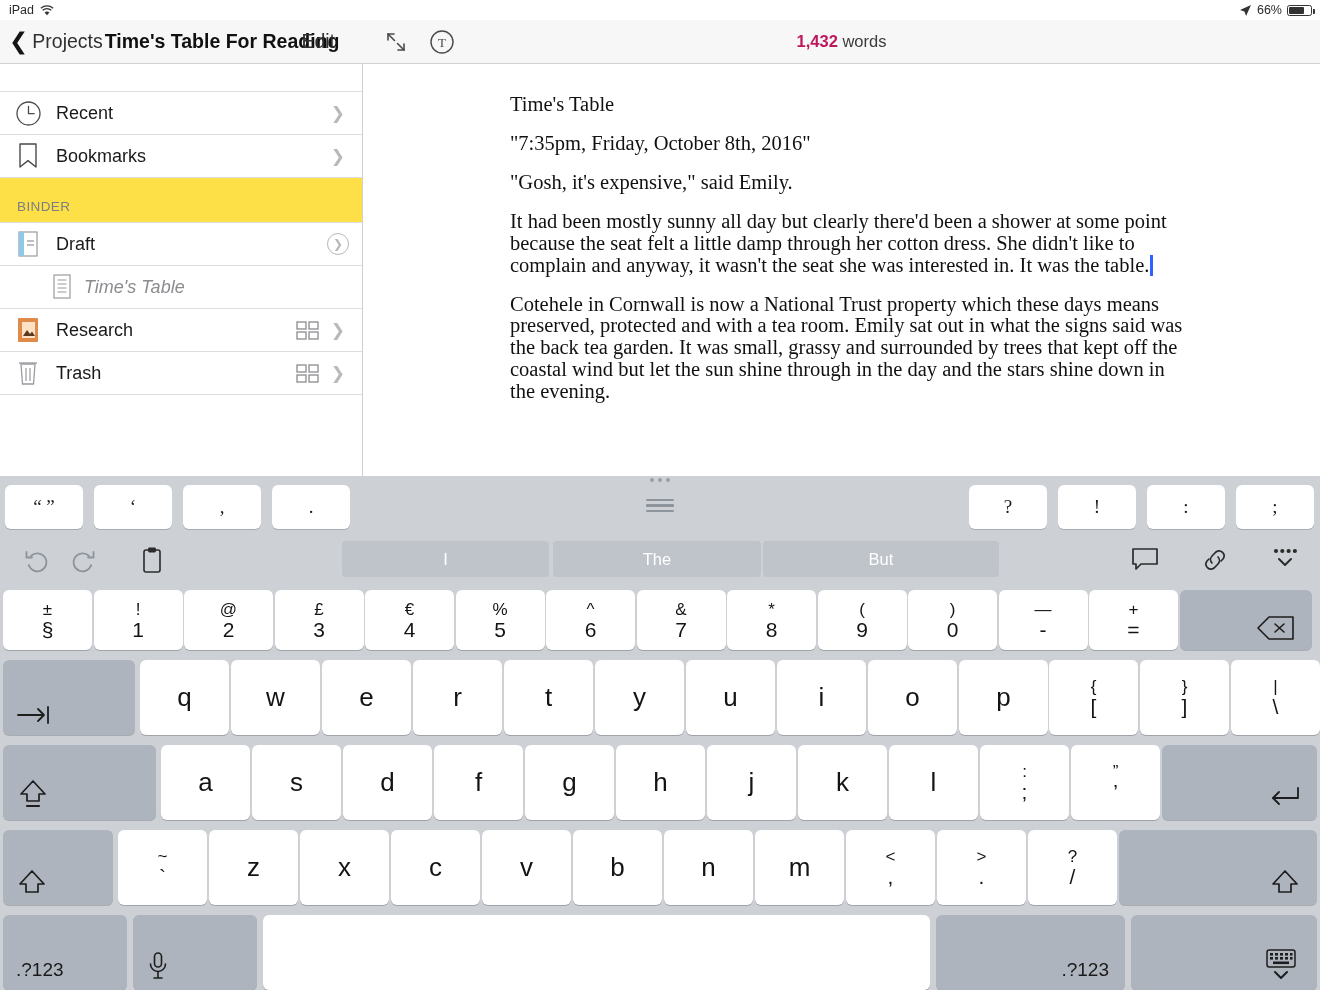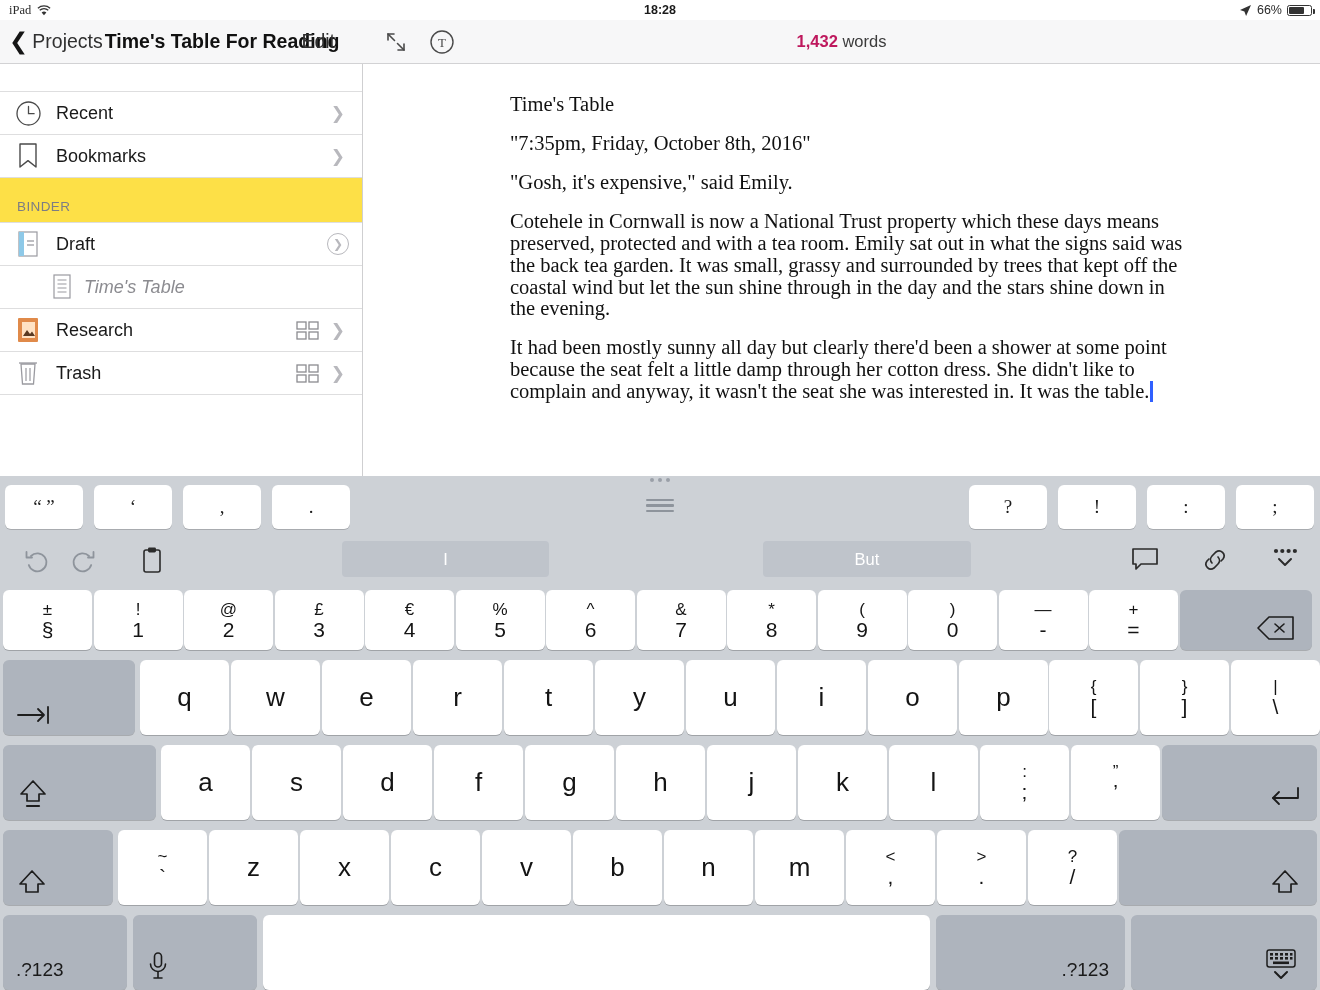--- a/index.html
+++ b/index.html
@@ -11,21 +11,21 @@
   }
 
   
   .status-bar {
     position: absolute; top: 0; left: 0;
     width: 1320px; height: 20px;
     display: flex; align-items: center;
     font-size: 12.5px; color: #2b2b2b;
     background: #fff;
   }
-  .status-left { display: flex; align-items: center; gap: 6px; padding-left: 9px; font-family: Liberation Serif, serif; }
+  .status-left { display: flex; align-items: center; gap: 6px; padding-left: 9px; }
   .status-center {
     position: absolute; left: 0; width: 1320px; text-align: center;
     font-size: 12.5px; font-weight: bold; color: #1a1a1a;
   }
   .status-right {
     position: absolute; right: 8px; display: flex; align-items: center; gap: 5px;
   }
   .wifi-glyph { display: inline-block; }
   .batt {
     width: 25px; height: 11px; border: 1px solid #333; border-radius: 2.5px;
@@ -175,21 +175,20 @@
   <div class="status-left">
     <span>iPad</span>
     <span class="wifi-glyph">
       <svg width="14" height="11" viewBox="0 0 14 11">
           <path d="M7 10.2 4.6 7.4a3.8 3.8 0 0 1 4.8 0L7 10.2z" fill="#333"></path>
           <path d="M2.7 5.3a6.6 6.6 0 0 1 8.6 0" stroke="#333" stroke-width="1.3" fill="none"></path>
           <path d="M.9 3.2a9.2 9.2 0 0 1 12.2 0" stroke="#333" stroke-width="1.3" fill="none"></path>
         </svg>
     </span>
   </div>
-  <div class="status-center">18:28</div>
   <div class="status-right">
     <span>
       <svg width="13" height="13" viewBox="0 0 13 13">
           <path d="M12 1 1 6.1l4.4 1.5L7.1 12 12 1z" fill="#333"></path>
         </svg>
     </span>
     <span>66%</span>
     <span class="batt">
         <i class="batt-fill" id="batt-fill" style="width: 15.18px;"></i>
       </span>
@@ -312,22 +311,22 @@
   </div>
 
   <div class="sb-blank"></div>
 </div>
 
 <div class="editor">
   <div class="doc-body" id="doc-body">
       <p>Time's Table</p>
       <p>"7:35pm, Friday, October 8th, 2016"</p>
       <p>"Gosh, it's expensive," said Emily.</p>
+      <p>It had been mostly sunny all day but clearly there'd been a shower at some point because the seat felt a little damp through her cotton dress. She didn't like to complain and anyway, it wasn't the seat she was interested in. It was the table.<span class="caret"></span></p>
       <p>Cotehele in Cornwall is now a National Trust property which these days means preserved, protected and with a tea room. Emily sat out in what the signs said was the back tea garden. It was small, grassy and surrounded by trees that kept off the coastal wind but let the sun shine through in the day and the stars shine down in the evening.</p>
-      <p>It had been mostly sunny all day but clearly there'd been a shower at some point because the seat felt a little damp through her cotton dress. She didn't like to complain and anyway, it wasn't the seat she was interested in. It was the table.<span class="caret"></span></p>
     </div>
 </div>
 
 <div class="keyboard">
 
   <div class="shortcut-row" id="shortcut-row">
     <div class="grabber">
       <span class="grab-dots">
           <i></i>
           <i></i>
@@ -382,21 +381,22 @@
     <span class="pr-icon" style="left:1268px;">
       <svg width="34" height="30" viewBox="0 0 34 30">
           <circle cx="8" cy="5" r="2.1" fill="#2b2b2b"></circle>
           <circle cx="14.3" cy="5" r="2.1" fill="#2b2b2b"></circle>
           <circle cx="20.6" cy="5" r="2.1" fill="#2b2b2b"></circle>
           <circle cx="26.9" cy="5" r="2.1" fill="#2b2b2b"></circle>
           <path d="M11 13l6 6 6-6" stroke="#2b2b2b" stroke-width="2" fill="none" stroke-linecap="round" stroke-linejoin="round"></path>
         </svg>
     </span>
   <div class="pr-chip" style="left: 342px; width: 207px;">I</div>
-      <div class="pr-chip" style="left: 763px; width: 208px;">But</div>
+      <div class="pr-chip" style="left: 553px; width: 208px;">The</div>
+      <div class="pr-chip" style="left: 763px; width: 236px;">But</div>
     </div>
 
   <div class="krow" id="krow-num" style="height:70px;">
       <div class="key dual" style="left: 3px; top: 4px; width: 89px; height: 60px;">
         <span class="upper">±</span>
         <span class="lower">§</span>
       </div>
       <div class="key dual" style="left: 93.5px; top: 4px; width: 89px; height: 60px;">
         <span class="upper">!</span>
         <span class="lower">1</span>

